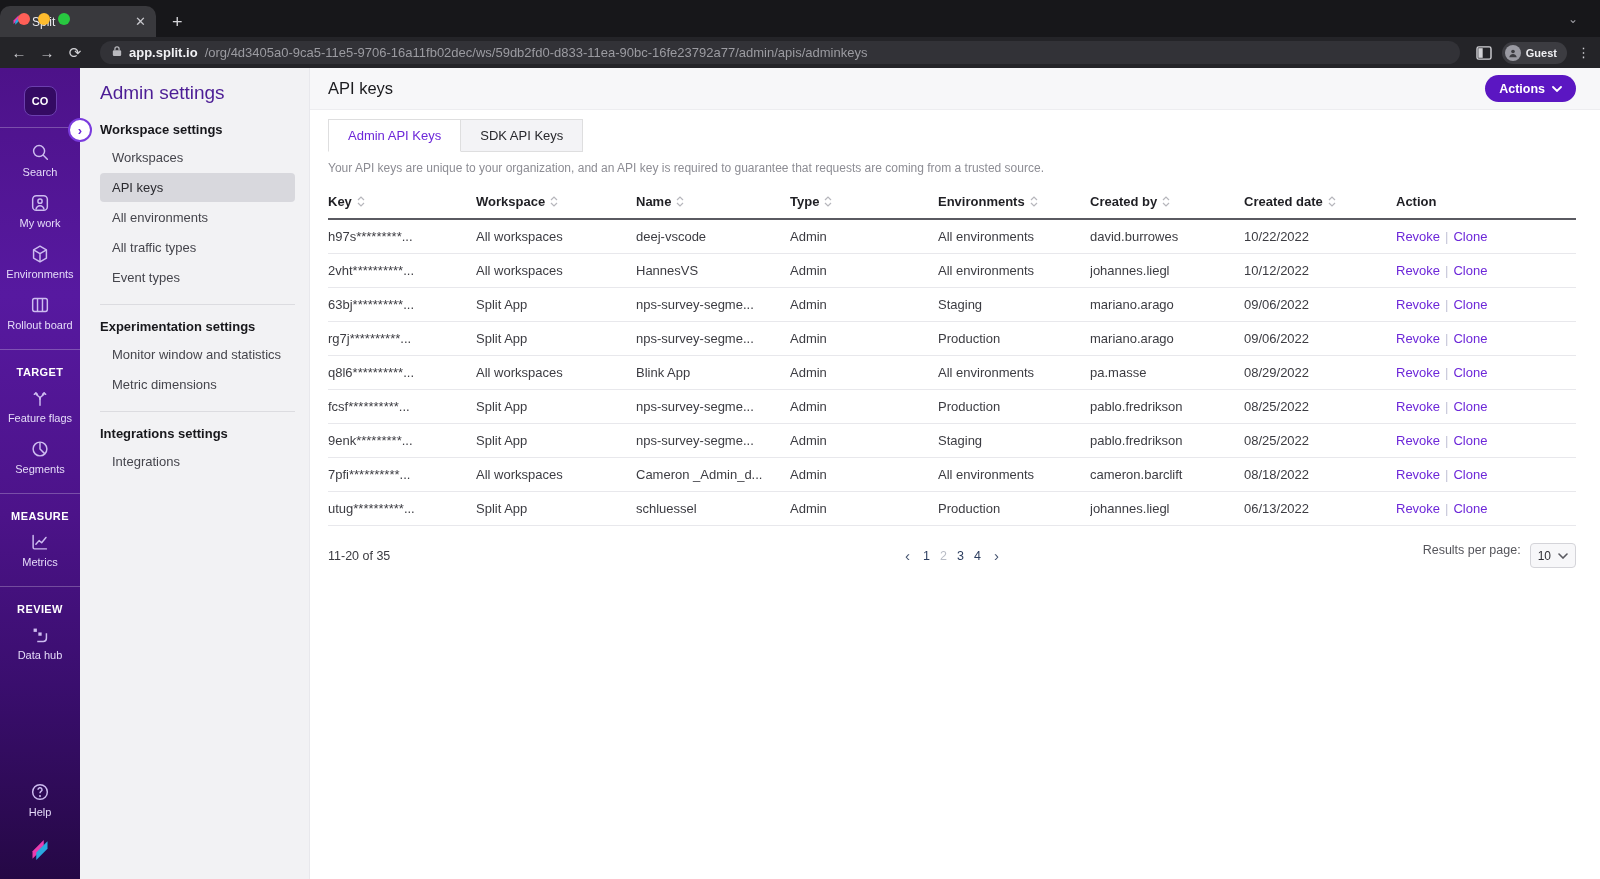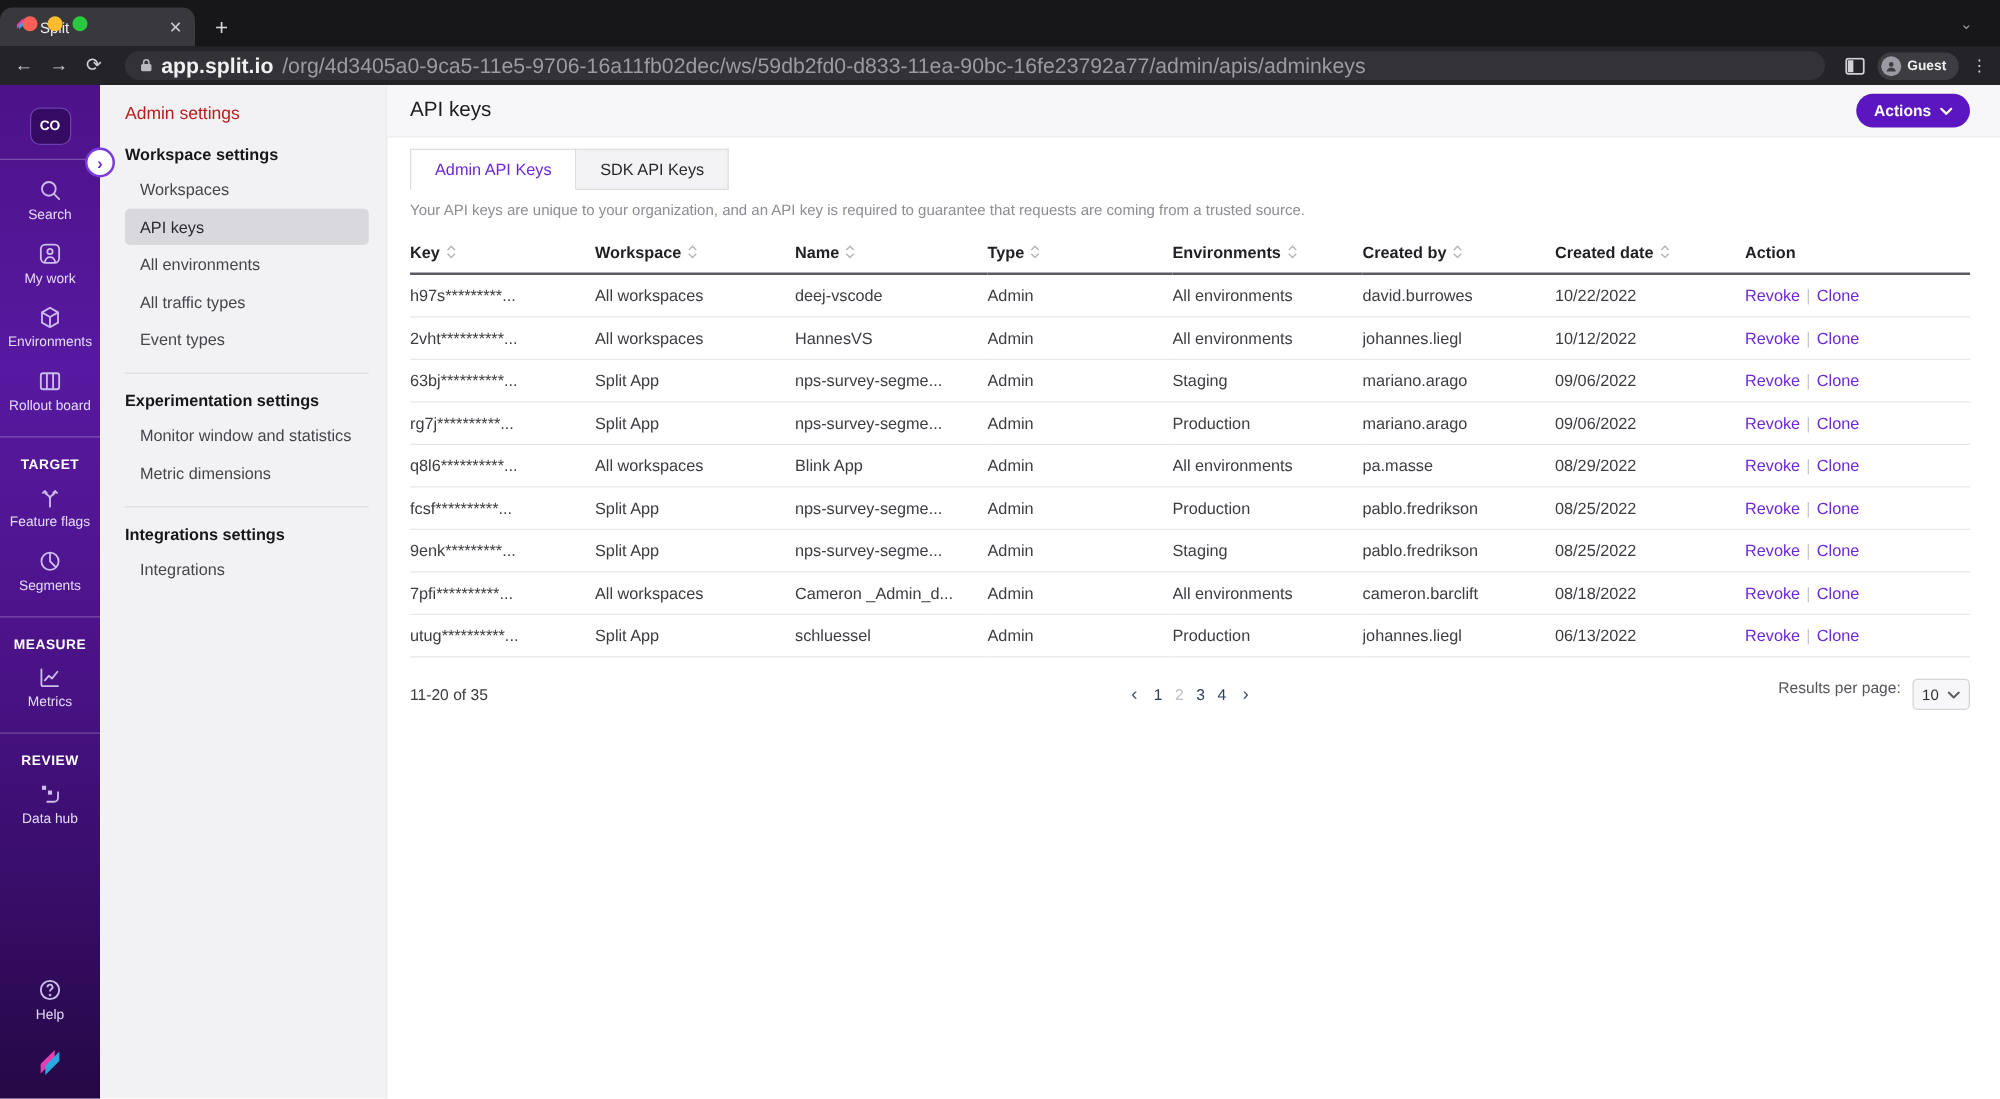--- a/index.html
+++ b/index.html
@@ -14,21 +14,21 @@
   .t-red{ background:#ff5f57; } .t-yellow{ background:#febc2e; } .t-green{ background:#28c840; }
   .tab { width:156px; height:31px; background:#39393d; border-radius:10px 10px 0 0;
          display:flex; align-items:center; padding:0 10px; gap:8px; }
   .tab-title { color:#ececf0; font-size:12px; flex:1; }
   .tab-close { color:#c9c9ce; font-size:13px; cursor:default; }
   .newtab { color:#d6d6da; font-size:18px; margin:0 0 6px 16px; line-height:1; }
   .strip-chevron { position:absolute; right:22px; top:12px; color:#9d9da3; font-size:12px; }
   .toolbar { height:31px; background:#242428; display:flex; align-items:center; padding:0 10px; gap:10px; }
   .nav-ico { color:#d2d2d6; font-size:15px; line-height:1; width:18px; text-align:center; }
   .urlbar { flex:1; height:23px; background:#323237; border-radius:12px; margin:11px 6px;
-            display:flex; align-items:center; padding:0 12px; gap:7px; font-size:17px; overflow:hidden; white-space:nowrap; }
+            display:flex; align-items:center; padding:0 12px; gap:7px; font-size:13px; overflow:hidden; white-space:nowrap; }
   .url-domain { color:#f1f1f4; font-weight:bold; }
   .url-path { color:#9b9ba1; }
   .panel-ico svg { display:block; }
   .guest-chip { background:#3c3c41; border-radius:12px; height:22px; display:flex; align-items:center; gap:5px; padding:0 10px 0 3px; }
   .guest-chip .g-avatar { width:16px; height:16px; border-radius:50%; background:#9a9aa2; display:flex; align-items:center; justify-content:center; }
   .guest-label { color:#f0f0f3; font-size:11px; font-weight:bold; }
   .dots { color:#cfcfd4; font-size:13px; letter-spacing:0; }
 
   
   .app { flex:1; display:flex; min-height:0; position:relative; }
@@ -43,21 +43,21 @@
   .sb-item svg { display:block; color:#cdbcf0; }
   .sb-label { font-size:11px; color:#e4daf8; }
   .sb-header { font-size:11px; font-weight:bold; color:#ffffff; letter-spacing:.4px; margin:10px 0 2px; }
   .sb-bottom { margin-top:auto; display:flex; flex-direction:column; align-items:center; gap:10px; }
   .collapse-btn { position:absolute; left:68px; top:50px; width:24px; height:24px; border-radius:50%;
                   background:#fff; border:2px solid #7a3bdd; color:#6d28d9; display:flex; align-items:center;
                   justify-content:center; font-size:13px; font-weight:bold; z-index:5; cursor:pointer; }
 
   
   .settings-nav { width:230px; flex:0 0 230px; background:#f2f2f4; border-right:1px solid #e8e8ec; padding:14px 14px 0 20px; overflow:hidden; }
-  .settings-title { font-size:14px; color:#b91c1c; margin-bottom:18px; }
+  .settings-title { font-size:19px; color:#4c1d95; margin-bottom:18px; }
   .nav-group { margin-bottom:0; }
   .nav-group + .nav-group { border-top:1px solid #dcdce0; margin-top:12px; padding-top:14px; }
   .nav-group-header { font-size:13px; font-weight:bold; color:#17171b; margin-bottom:6px; }
   .nav-item { font-size:13px; color:#45454c; padding:7px 10px 7px 12px; border-radius:4px; margin:1px 0; cursor:pointer; }
   .nav-item.selected { background:#d8d8dd; color:#2b2b30; }
 
   
   .main { flex:1; background:#fff; display:flex; flex-direction:column; min-width:0; }
   .main-header { height:42px; background:#f7f7f9; border-bottom:1px solid #ededf0; display:flex; align-items:center;
                  justify-content:space-between; padding:0 24px 0 18px; flex:0 0 42px; }

